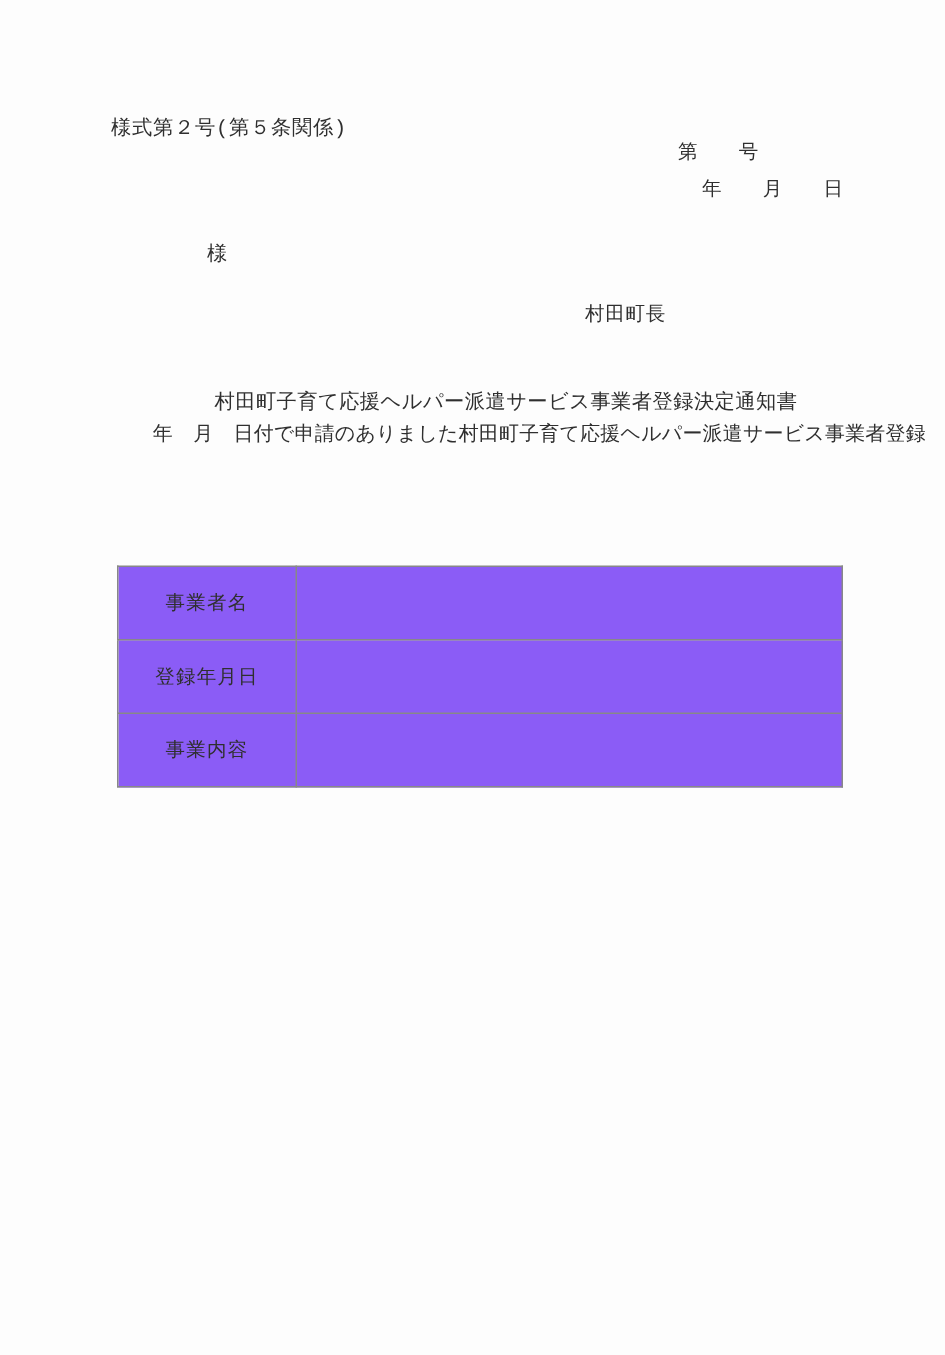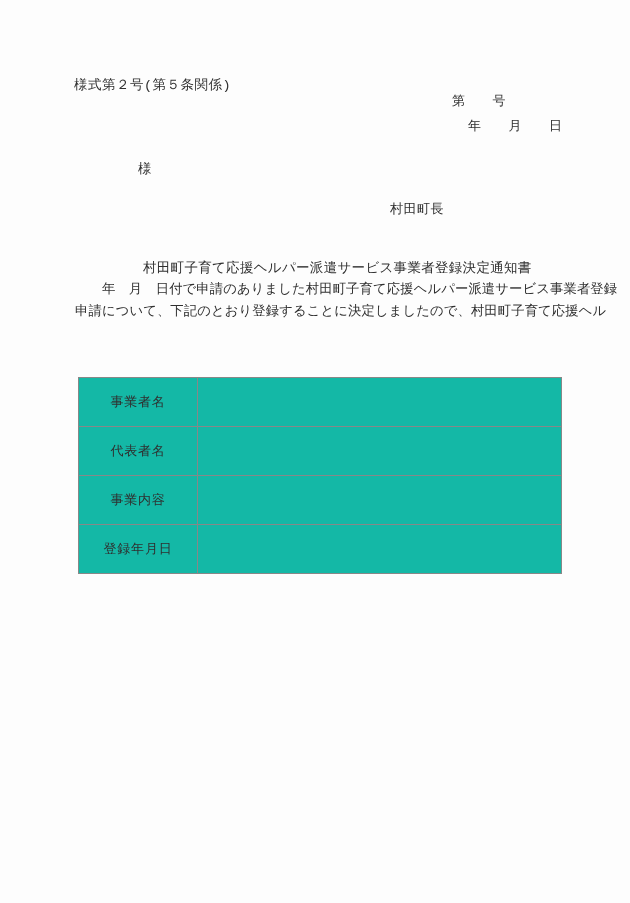--- a/index.html
+++ b/index.html
@@ -98,21 +98,21 @@
     border-collapse: collapse;
     table-layout: fixed;
   }
   .info-table td {
     border: 1px solid #888888;
     height: 48px;
     font-size: 13px;
     letter-spacing: 0.8px;
     vertical-align: middle;
     padding: 0;
-    background: #14b8a6;
+    background: #8b5cf6;
   }
   .info-table td.label {
     width: 118px;
     text-align: center;
   }
   .info-table td.value {
     width: 355px;
     text-align: left;
     padding-left: 8px;
   }
@@ -129,37 +129,32 @@
   <div class="doc-date">年　　月　　日</div>
 
   <div class="addressee">様</div>
 
   <div class="issuer">村田町長</div>
 
   <div class="doc-title">村田町子育て応援ヘルパー派遣サービス事業者登録決定通知書</div>
 
   <div class="body-text">
     <span class="ln">　　年　月　日付で申請のありました村田町子育て応援ヘルパー派遣サービス事業者登録</span>
-    <span class="ln">申請について、下記のとおり登録することに決定しましたので、村田町子育て応援ヘル</span>
   </div>
 
   <table class="info-table">
     <tbody>
       <tr>
         <td class="label">事業者名</td>
         <td class="value"></td>
       </tr>
       <tr>
-        <td class="label">代表者名</td>
+        <td class="label">登録年月日</td>
         <td class="value"></td>
       </tr>
       <tr>
         <td class="label">事業内容</td>
-        <td class="value"></td>
-      </tr>
-      <tr>
-        <td class="label">登録年月日</td>
         <td class="value"></td>
       </tr>
     </tbody>
   </table>
 
 </div>
 
 </body></html>

